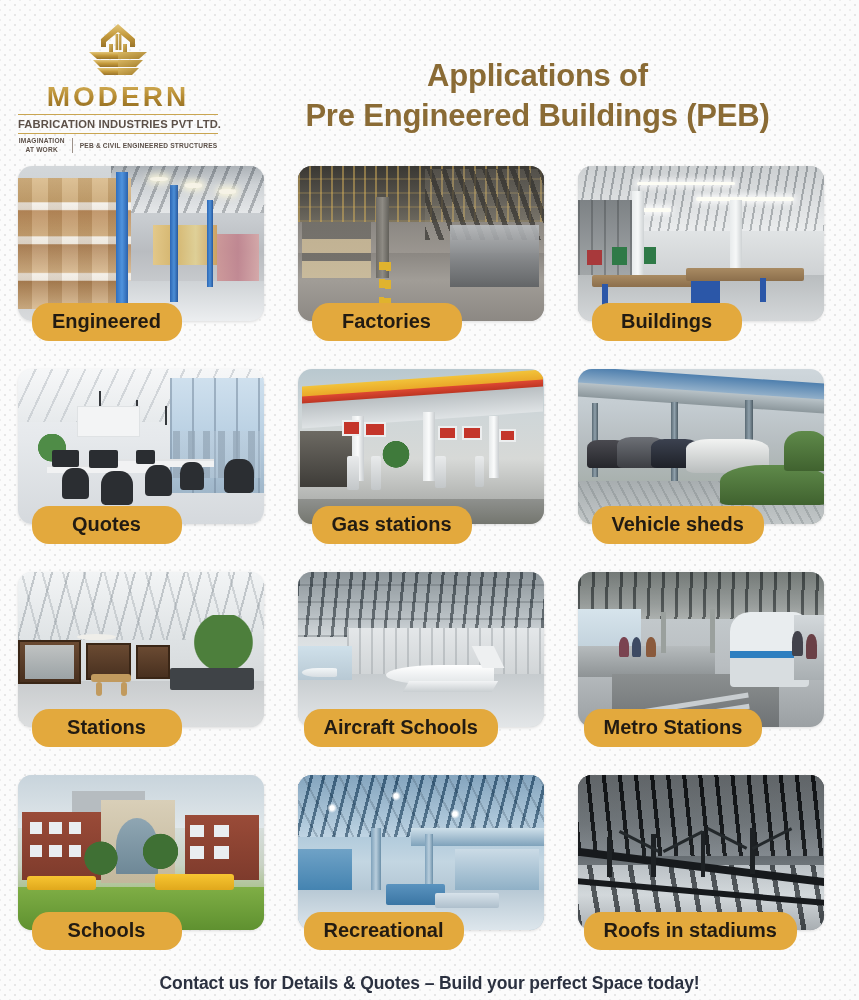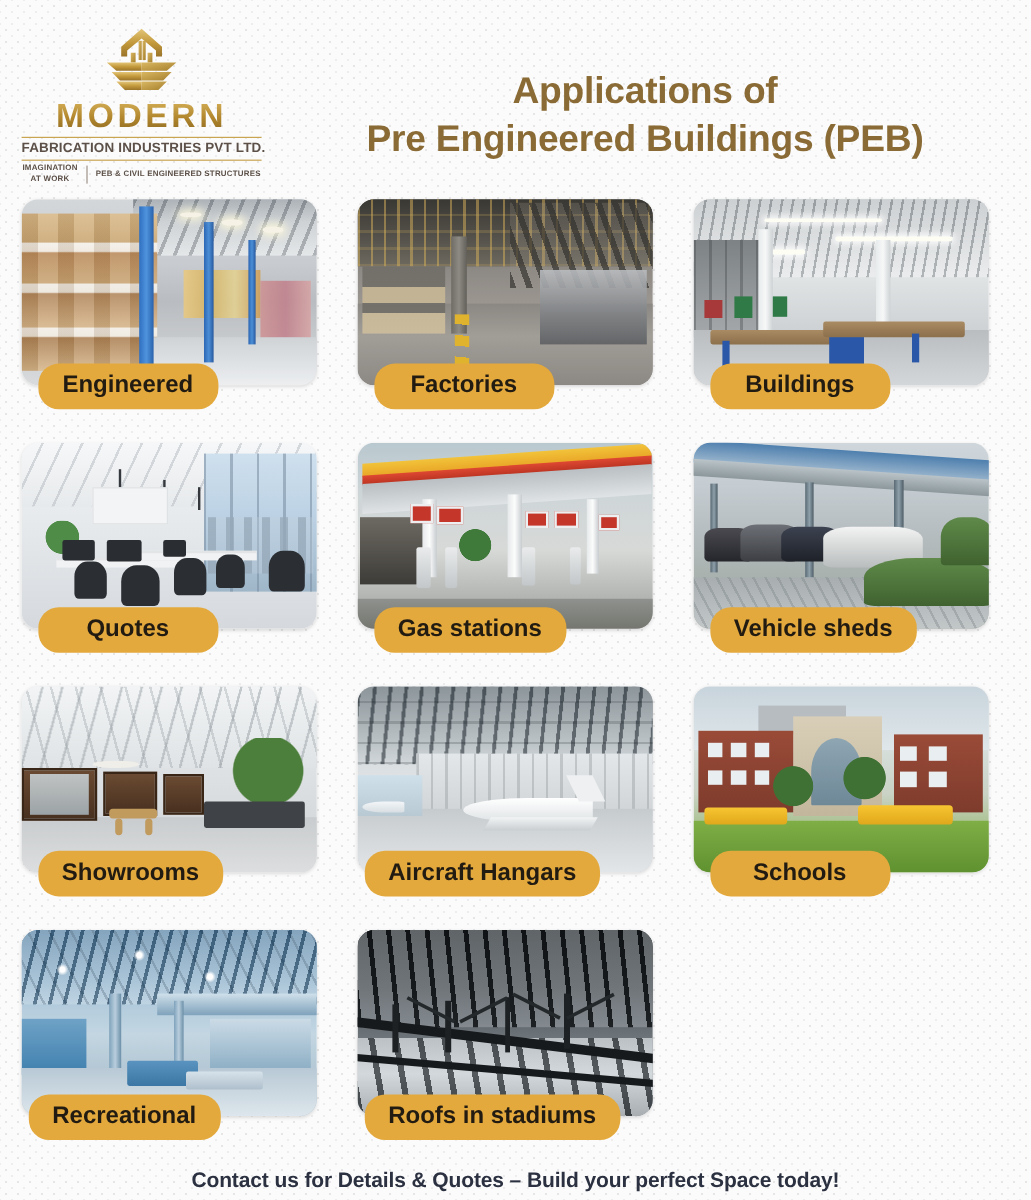--- a/index.html
+++ b/index.html
@@ -572,39 +572,61 @@
         <div class="unit" style="left:28%;top:46%;width:18%;height:24%"></div>
         <div class="unit" style="left:48%;top:47%;width:14%;height:22%"></div>
         <div class="ring" style="left:24%;top:40%;width:16%"></div>
         <div class="tbl" style="left:30%;top:66%;width:16%;height:5%"></div>
         <div class="tbl" style="left:32%;top:71%;width:2.5%;height:9%"></div>
         <div class="tbl" style="left:42%;top:71%;width:2.5%;height:9%"></div>
         <div class="tree" style="left:66%;top:28%;width:32%;height:42%"></div>
         <div class="plantbox" style="left:62%;top:62%;width:34%;height:14%"></div>
       </div>
     </div>
-    <div class="card-label">Showrooms</div>
+    <div class="card-label">Stations</div>
   </div>
 
   <div class="card lbl-wide">
     <div class="card-photo">
       <div class="ph ph-hangar">
         <div class="hceil"></div>
         <div class="backwall"></div>
         <div class="floor"></div>
         <div class="outside"></div>
         <div class="jetbody" style="left:36%;top:60%;width:44%;height:13%"></div>
         <div class="jetwing" style="left:44%;top:70%;width:36%;height:7%"></div>
         <div class="jettail" style="left:73%;top:48%;width:9%;height:14%"></div>
         <div class="jetbody" style="left:2%;top:62%;width:14%;height:6%;opacity:.8"></div>
       </div>
     </div>
-    <div class="card-label">Aircraft Hangars</div>
-  </div>
-
+    <div class="card-label">Aircraft Schools</div>
+  </div>
+
+  <div class="card lbl-wide">
+    <div class="card-photo">
+      <div class="ph ph-metro">
+        <div class="mroof"></div>
+        <div class="sky"></div>
+        <div class="platform"></div>
+        <div class="track"></div>
+        <div class="rail" style="left:22%;bottom:6%;width:48%;height:3%"></div>
+        <div class="rail" style="left:26%;bottom:14%;width:44%;height:3%"></div>
+        <div class="train"></div>
+        <div class="trainSide"></div>
+        <div class="col" style="left:34%;top:26%;width:2%;height:26%"></div>
+        <div class="col" style="left:54%;top:24%;width:2%;height:28%"></div>
+        <div class="ppl" style="left:17%;top:42%;width:4%;height:13%;background:#7a4350"></div>
+        <div class="ppl" style="left:22%;top:42%;width:4%;height:13%;background:#3d4a63"></div>
+        <div class="ppl" style="left:28%;top:42%;width:4%;height:13%;background:#8a5a3c"></div>
+        <div class="ppl" style="left:87%;top:38%;width:4.5%;height:16%;background:#43434c"></div>
+        <div class="ppl" style="left:93%;top:40%;width:4.5%;height:16%;background:#6a4046"></div>
+      </div>
+    </div>
+    <div class="card-label">Metro Stations</div>
+  </div>
 
   <div class="card">
     <div class="card-photo">
       <div class="ph ph-school">
         <div class="sky"></div>
         <div class="bldgTop"></div>
         <div class="bldgMid"></div>
         <div class="bldgBrickL"></div>
         <div class="bldgBrickR"></div>
         <div class="arch"></div>

